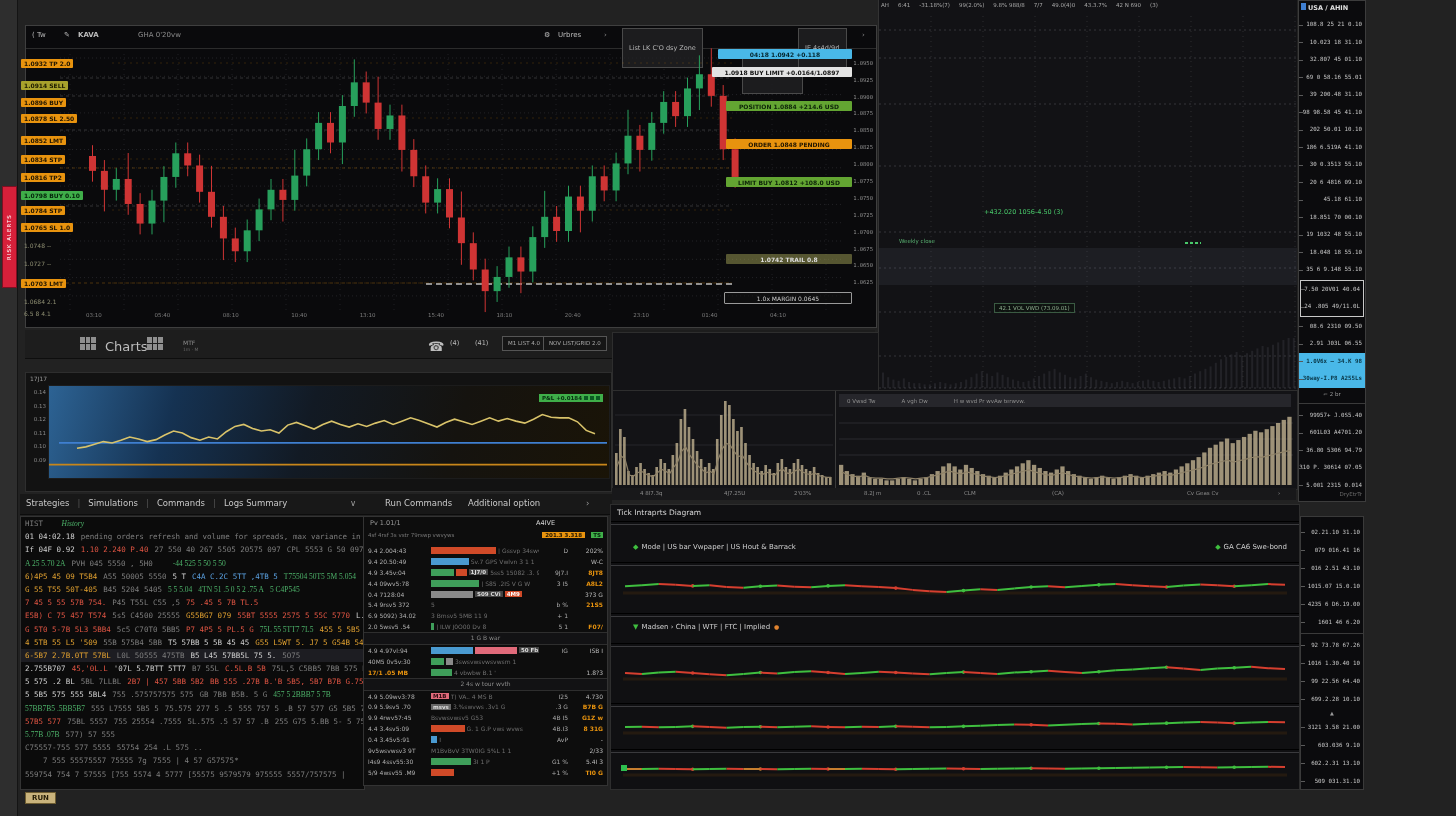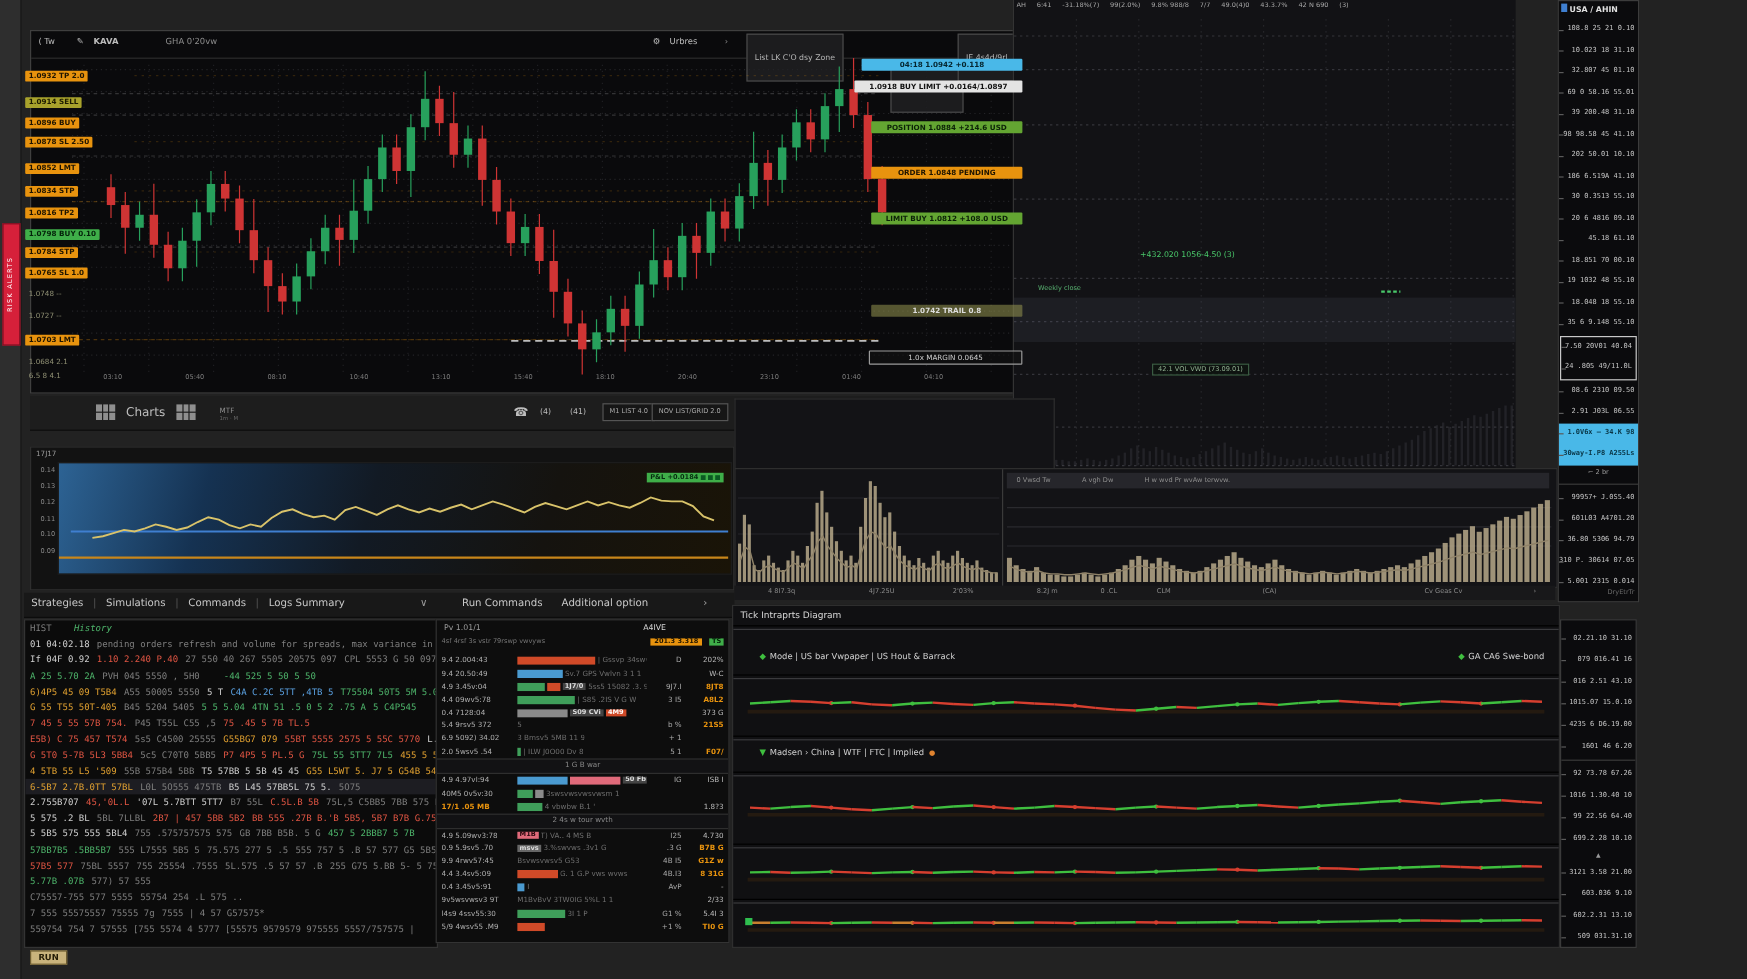--- a/index.html
+++ b/index.html
@@ -35,21 +35,21 @@
   .rlbl.outline{background:rgba(18,18,18,.55);border:1px solid #9a9a9a;color:#cfcfcf;font-weight:normal;}
   #ribbon{left:2px;top:186px;width:13px;height:100px;background:#d6203a;color:#fff;font-size:5.5px;
           writing-mode:vertical-rl;transform:rotate(180deg);text-align:center;letter-spacing:1px;line-height:13px;z-index:6;border:1px solid #7e0f22;}
   .ptick{position:absolute;right:3px;font-size:5.5px;color:#8f8f8f;font-family:"DejaVu Sans Mono",monospace;}
   #time-axis{position:absolute;left:60px;top:286px;width:700px;display:flex;justify-content:space-between;
              font-size:5.5px;color:#7d7d7d;}
   
   #toolbar2{left:25px;top:330px;width:850px;height:28px;background:#1d1d1d;border-bottom:1px solid #0e0e0e;}
   .tb2-icon{position:absolute;top:7px;width:16px;height:13px;display:grid;grid-template-columns:1fr 1fr 1fr;gap:1px;}
   .tb2-icon span{background:#8f8f8f;}
-  .tb2-text{position:absolute;top:9px;font-size:10px;color:#bdbdbd;white-space:nowrap;}
+  .tb2-text{position:absolute;top:9px;font-size:13px;color:#bdbdbd;white-space:nowrap;}
   .tb2-btn{position:absolute;top:6px;height:13px;line-height:13px;padding:0 5px;background:#161616;border:1px solid #555;
            font-size:5.5px;color:#aaa;white-space:nowrap;}
   
   #equity-panel{left:25px;top:372px;width:585px;height:118px;background:#121212;border:1px solid #2e2e2e;}
   #equity-plot{position:absolute;left:22px;top:12px;width:560px;height:92px;
     background:linear-gradient(105deg,#2d6394 0%,#153252 22%,#121a24 46%,#15130f 72%,#1a1407 100%);
     border:1px solid #1c1c1c;}
   .eq-tick{position:absolute;left:2px;width:18px;text-align:right;font-size:5.5px;color:#8a8a8a;}
   #equity-badge{position:absolute;right:6px;top:8px;background:#3fae49;color:#062d10;font-size:5.5px;
                 font-weight:bold;padding:1px 3px;display:flex;gap:2px;align-items:center;}
@@ -59,21 +59,21 @@
             font-size:8.5px;color:#c8c8c8;}
   .menu-left{position:absolute;left:6px;top:4px;display:flex;gap:8px;white-space:nowrap;}
   .menu-sep{color:#555;}
   .menu-right-item{position:absolute;top:4px;white-space:nowrap;}
   
   #log-panel{left:20px;top:516px;width:343px;height:272px;background:#0b0b0b;border:1px solid #333;overflow:hidden;}
   .log-line{position:relative;height:13.2px;line-height:13.2px;white-space:nowrap;overflow:hidden;
             font-size:7.5px;padding-left:4px;font-family:"DejaVu Sans Mono",monospace;}
   .log-line.hl{background:#1d1d22;}
   .seg-w{color:#cfcfcf;} .seg-dim{color:#7e7e7e;} .seg-red{color:#e05543;}
-  .seg-green{color:#4db36a;} .seg-orange{color:#e0a030;} .seg-blue{color:#5aa0e0;}
+  .seg-green{color:#4db36a;font-family:Liberation Serif, serif;} .seg-orange{color:#e0a030;} .seg-blue{color:#5aa0e0;}
   #help-badge{left:25px;top:792px;background:#c9b37c;color:#241c06;font-size:7px;font-weight:bold;
               padding:1px 6px;border:1px solid #6e5d31;}
   
   #stats-panel{left:363px;top:516px;width:243px;height:268px;background:#0d0d0d;border:1px solid #333;overflow:hidden;}
   #stats-head{position:relative;height:13px;font-size:6.5px;color:#9c9c9c;padding:2px 6px 0;}
   #stats-head .r{position:absolute;right:52px;top:2px;color:#d8d8d8;}
   #stats-sub{position:relative;height:13px;font-size:5.5px;color:#777;padding:0 4px;white-space:nowrap;}
   #stats-sub .chip{position:absolute;right:22px;top:0;background:#e8930e;color:#201500;font-weight:bold;padding:0 3px;}
   #stats-sub .chip2{position:absolute;right:4px;top:0;background:#3fae49;color:#04230a;font-weight:bold;padding:0 2px;}
   .st-row{display:flex;align-items:center;height:10.9px;font-size:6px;color:#9a9a9a;padding:0 4px;gap:3px;overflow:hidden;}
@@ -82,21 +82,21 @@
   .st-zone{flex:1;display:flex;align-items:center;gap:2px;overflow:hidden;white-space:nowrap;}
   .st-bar{height:7px;flex:none;}
   .st-chip{font-size:5.5px;padding:0 2px;flex:none;font-weight:bold;}
   .st-mid{color:#6f6f6f;overflow:hidden;}
   .st-v1{width:26px;flex:none;text-align:right;color:#aaa;}
   .st-v2{width:32px;flex:none;text-align:right;color:#bbb;}
   .st-v2.hl{color:#e8930e;font-weight:bold;}
   .st-section{height:10.9px;line-height:10.9px;text-align:center;color:#8a8a8a;font-size:6px;
               border-top:1px solid #2e2e2e;border-bottom:1px solid #2e2e2e;background:#121214;}
   
-  #right-chart{left:844px;top:0;width:418px;height:390px;background:#121215;border-left:1px solid #333;border-bottom:1px solid #333;}
+  #right-chart{left:878px;top:0;width:418px;height:390px;background:#121215;border-left:1px solid #333;border-bottom:1px solid #333;}
   #rc-info{position:absolute;left:2px;top:2px;width:414px;display:flex;gap:9px;font-size:5.5px;color:#a8a8a8;
            white-space:nowrap;overflow:hidden;z-index:3;}
   .rc-ann{position:absolute;font-size:6.5px;color:#49c86a;z-index:3;white-space:nowrap;}
   .rc-ann.boxed{border:1px solid #3a5a42;padding:1px 4px;background:rgba(10,20,12,.5);}
   
   #hist-band{left:612px;top:390px;width:684px;height:98px;background:#131316;border:1px solid #2e2e2e;}
   #hist-divider{position:absolute;left:222px;top:0;width:1px;height:98px;background:#3a3a3a;}
   #hist-header{position:absolute;left:226px;top:3px;width:452px;height:13px;background:#26262b;display:flex;gap:26px;
                font-size:5.5px;color:#8f8f8f;align-items:center;padding-left:8px;box-sizing:border-box;}
   #mid-gap{left:612px;top:332px;width:265px;height:58px;background:#131316;border:1px solid #2e2e2e;border-bottom:none;}
@@ -444,21 +444,21 @@
         <div class="log-line"><span class="seg-red" style="margin-right: 6px;">G 5T0 5-7B 5L3 5BB4</span><span class="seg-dim" style="margin-right: 6px;">5c5 C70T0 5BB5</span><span class="seg-red" style="margin-right: 6px;">P7 4P5 5 PL.5 G</span><span class="seg-green" style="margin-right: 6px;">75L 55 5TT7 7L5</span><span class="seg-orange" style="margin-right: 6px;">455 5 5B5 54T5</span></div>
         <div class="log-line"><span class="seg-orange" style="margin-right: 6px;">4 5TB 55 L5 '509</span><span class="seg-dim" style="margin-right: 6px;">55B 575B4 5BB</span><span class="seg-w" style="margin-right: 6px;">T5 57BB 5 5B 45 45</span><span class="seg-orange" style="margin-right: 6px;">G55 L5WT 5. J7 5 G54B 54T55</span></div>
         <div class="log-line hl"><span class="seg-orange" style="margin-right: 6px;">6-5B7 2.7B.0TT 57BL</span><span class="seg-dim" style="margin-right: 6px;">L0L 5O555 475TB</span><span class="seg-w" style="margin-right: 6px;">B5 L45 57BB5L 75 5.</span><span class="seg-dim" style="margin-right: 6px;">5O75</span></div>
         <div class="log-line"><span class="seg-w" style="margin-right: 6px;">2.755B707</span><span class="seg-red" style="margin-right: 6px;">45,'0L.L</span><span class="seg-w" style="margin-right: 6px;">'07L 5.7BTT 5TT7</span><span class="seg-dim" style="margin-right: 6px;">B7 55L</span><span class="seg-red" style="margin-right: 6px;">C.5L.B 5B</span><span class="seg-dim" style="margin-right: 6px;">75L,5 C5BB5 7BB 575 L 575</span></div>
         <div class="log-line"><span class="seg-w" style="margin-right: 6px;">5 575 .2 BL</span><span class="seg-dim" style="margin-right: 6px;">5BL 7LLBL</span><span class="seg-red" style="margin-right: 6px;">2B7 | 457 5BB 5B2</span><span class="seg-red" style="margin-right: 6px;">BB 555 .27B B.'B 5B5, 5B7 B7B G.75</span></div>
         <div class="log-line"><span class="seg-w" style="margin-right: 6px;">5 5B5 575 555 5BL4</span><span class="seg-dim" style="margin-right: 6px;">755 .575757575 575</span><span class="seg-dim" style="margin-right: 6px;">GB 7BB B5B. 5 G</span><span class="seg-green" style="margin-right: 6px;">457 5 2BBB7 5 7B</span></div>
         <div class="log-line"><span class="seg-green" style="margin-right: 6px; margin-top: 20px;">57BB7B5 .5BB5B7</span><span class="seg-dim" style="margin-right: 6px;">555 L7555 5B5 5</span><span class="seg-dim" style="margin-right: 6px;">75.575 277 5 .5</span><span class="seg-dim" style="margin-right: 6px;">555 757 5 .B 57 577 G5 5B5 7</span></div>
         <div class="log-line"><span class="seg-red" style="margin-right: 6px;">57B5 577</span><span class="seg-dim" style="margin-right: 6px;">75BL 5557</span><span class="seg-dim" style="margin-right: 6px;">755 25554 .7555</span><span class="seg-dim" style="margin-right: 6px;">5L.575 .5 57 57 .B</span><span class="seg-dim" style="margin-right: 6px;">255 G75 5.BB 5- 5 755</span></div>
         <div class="log-line"><span class="seg-green" style="margin-right: 6px;">5.77B .07B</span><span class="seg-dim" style="margin-right: 6px;">577) 57 555</span></div>
         <div class="log-line"><span class="seg-dim" style="margin-right: 6px;">C75557-755 577 5555</span><span class="seg-dim" style="margin-right: 6px;">55754 254 .L 575 ..</span></div>
-        <div class="log-line"><span class="seg-dim" style="margin-right: 6px;">7 555 55575557 75555 7g</span><span class="seg-dim" style="margin-right: 6px;">7555 | 4 57 G57575*</span></div>
+        <div class="log-line"><span class="seg-dim" style="margin-right: 6px; margin-left: 18px;">7 555 55575557 75555 7g</span><span class="seg-dim" style="margin-right: 6px;">7555 | 4 57 G57575*</span></div>
         <div class="log-line"><span class="seg-dim" style="margin-right: 6px;">559754 754 7 57555 [755 5574 4 5777 [55575 9579579 975555 5557/757575 |</span></div>
       </div>
   </div>
   <div id="help-badge" class="abs">RUN</div>
 
   <div id="stats-panel" class="abs">
     <div id="stats-head">
       <span>Pv 1.01/1</span>
       <span class="r">A4IVE</span>
     </div>

